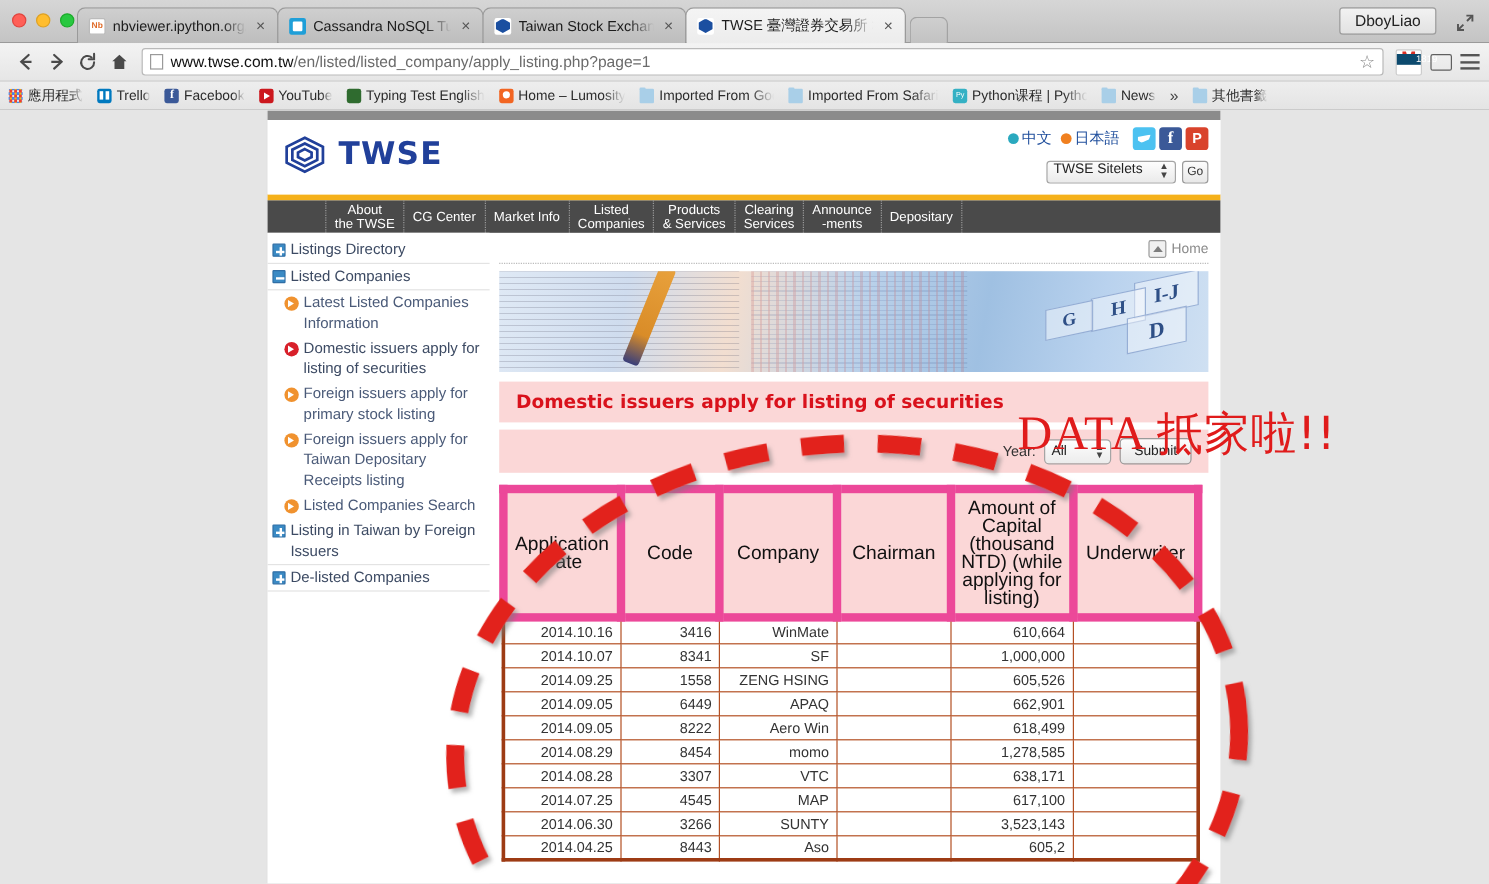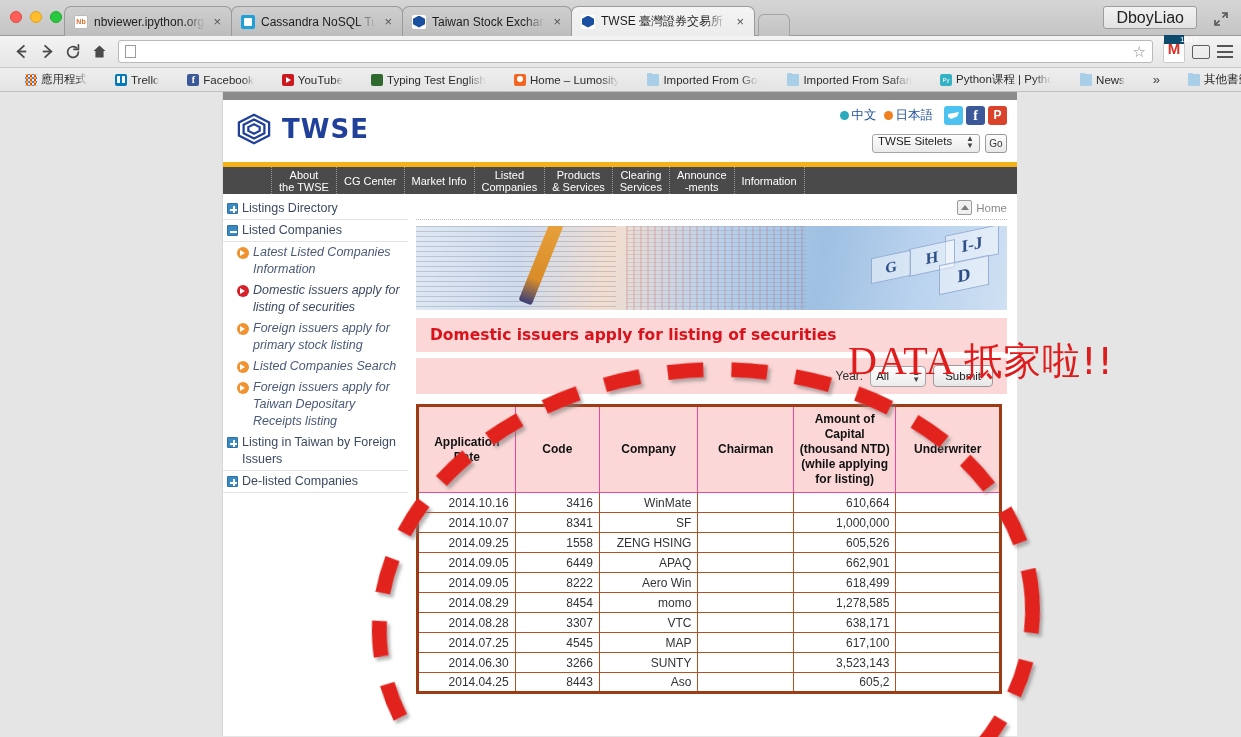--- a/index.html
+++ b/index.html
@@ -71,21 +71,21 @@
     width: 32px; height: 22px;
     background: linear-gradient(to bottom,#cfcfcf,#c2c2c2);
     border: 1px solid #a3a3a3; border-bottom: none;
     border-radius: 6px 6px 0 0;
     margin-left: 4px; align-self: flex-end;
   }
   .profile {
     position: absolute; right: 44px; top: 6px;
     height: 23px; padding: 0 12px;
     display: flex; align-items: center;
-    font-size: 16px; color: #222;
+    font-size: 13px; color: #222;
     background: linear-gradient(to bottom,#f2f2f2,#e2e2e2);
     border: 1px solid #9d9d9d; border-radius: 3px;
   }
   .maximize { position: absolute; right: 12px; top: 11px; width: 16px; height: 16px; }
 
   
   .toolbar {
     position: relative; height: 32px;
     background: linear-gradient(to bottom,#f3f3f3,#e6e6e6);
     border-bottom: 1px solid #c7c7c7;
@@ -102,33 +102,33 @@
   .urltext { color: #2a2a2a; white-space: nowrap; overflow: hidden; }
   .urltext .dim { color: #6b6b6b; }
   .urltext .host { color: #111; }
   .star { margin-left: auto; color: #888; font-size: 15px; }
   .tb-right { display: flex; align-items: center; gap: 7px; padding-left: 4px; }
   .gmail-badge {
     width: 22px; height: 22px; background: #fff; border: 1px solid #ccc;
     position: relative; border-radius: 2px;
   }
   .gmail-badge .m { color:#d93025; font-size:15px; font-weight:bold; line-height:13px; text-align:center; display:block;}
-  .gmail-badge .cnt { position:absolute; left:0; bottom:18px; width:100%; background:#0c4a6e; color:#fff;
+  .gmail-badge .cnt { position:absolute; left:0; bottom:8px; width:100%; background:#0c4a6e; color:#fff;
                       font-size:8px; text-align:center; line-height:9px;padding-left:16px; }
   .cast-icon { width: 18px; height: 14px; border: 1.5px solid #5f5f5f; border-radius: 2px; position:relative;}
   .hamburger { width: 16px; height: 13px; display:flex; flex-direction:column; justify-content:space-between; }
   .hamburger i { display:block; height:2px; background:#555; }
 
   
   .bookmarks {
     height: 24px;
     background: linear-gradient(to bottom,#eeeeee,#e4e4e4);
     border-bottom: 1px solid #c0c0c0;
     display: flex; align-items: center;
-    padding: 0 20px; gap: 18px;
+    padding: 0 2px; gap: 2px;
     font-size: 11.5px; color: #2b2b2b;
     overflow: hidden;
   }
   .bm { display: flex; align-items: center; gap: 4px; padding: 2px 5px; white-space: nowrap; border-radius:2px; }
   .bm .bmlabel { max-width: 96px; overflow: hidden; text-overflow: clip; display:inline-block;
                  -webkit-mask-image: linear-gradient(to right,#000 80%,transparent 100%);
                          mask-image: linear-gradient(to right,#000 80%,transparent 100%); }
   .bmico { width: 12px; height: 12px; flex: 0 0 12px; border-radius: 2px; position: relative; }
   .ico-apps { background:
       radial-gradient(circle, #e84135 1.3px, transparent 1.4px) 0 0/4px 4px,
@@ -198,21 +198,21 @@
     padding: 0 7px;
     border-right: 1px dotted #9a9a9a;
   }
   .nav-item:first-child { border-left: 1px dotted #9a9a9a; }
 
   
   .body-cols { display:flex; height: 542px; }
   .sidebar { width: 185px; flex:0 0 185px; background:#fff; padding: 4px 0 0 0; }
   .side-item { display:flex; align-items:flex-start; gap:4px; padding: 2px 6px 2px 4px; font-size:12.5px; color:#3c4a63; line-height:17px;}
   .side-item.lvl1 { border-bottom:1px solid #e3e3e3; }
-  .side-item.lvl2 { padding-left: 14px; color:#4a5a78;font-style:italic; }
+  .side-item.lvl2 { padding-left: 14px; color:#4a5a78; }
   .side-item.current { color:#3c4a63; }
   .sq { width:11px;height:11px;flex:0 0 11px;margin-top:3px;border:1px solid #2f6ea5;background:#3a8ac4;position:relative;border-radius:1px;}
   .sq::before{content:"";position:absolute;left:2px;top:4.5px;width:7px;height:2px;background:#fff;}
   .sq.plus::after{content:"";position:absolute;left:4.5px;top:2px;width:2px;height:7px;background:#fff;}
   .arr { width:12px;height:12px;flex:0 0 12px;margin-top:3px;border-radius:50%;background:#f0922f;position:relative;}
   .arr::after{content:"";position:absolute;left:3px;top:3px;border-left:5px solid #fff;border-top:3px solid transparent;border-bottom:3px solid transparent;}
   .arr.red { background:#d8202a; }
 
   .content { flex:1; padding: 6px 10px 0 8px; position:relative; }
   .crumbs { display:flex; align-items:center; font-size:11.5px; color:#333; border-bottom:1px dotted #bbb; padding-bottom:4px; }
@@ -248,22 +248,22 @@
               border:1px solid #a5a5a5;border-radius:4px;display:flex;align-items:center;padding:0 5px;font-size:11.5px;color:#222;}
   .year-sel .arrows { margin-left:auto; font-size:8px; line-height:7px; color:#444; }
   .submit-btn { height:22px;padding:0 11px;border:1px solid #9a9a9a;border-radius:4px;
                 background:linear-gradient(to bottom,#fdfdfd,#e7e7e7); font-size:11.5px; color:#222;
                 display:flex;align-items:center;}
 
   
   .tbl-wrap { margin-top:10px; }
   table.listing { border-collapse: collapse; width: 586px; border:3px solid #9d3b14; font-size:12px; }
   table.listing th {
-    background:#fbd7d7; border:1px solid #ec4899; color:#111; font-weight:bold;
-    font-size:12px; line-height:15px; padding:5px 4px; vertical-align:middle;
+    background:#fbd7d7; border:7px solid #ec4899; color:#111; font-weight:normal;
+    font-size:16px; line-height:15px; padding:5px 4px; vertical-align:middle;
   }
   table.listing td { border:1px solid #b35024; color:#333; padding:2px 6px; height:20px; text-align:right; background:#fff; }
   table.listing td.amt { text-align:right; }
   col.c-date{width:98px;} col.c-code{width:85px;} col.c-comp{width:99px;}
   col.c-chair{width:96px;} col.c-amt{width:103px;} col.c-under{width:105px;}
 
   
   .annotation { position:absolute; left:0; top:0; width:1241px; height:737px; pointer-events:none; }
   .anno-text {
     position:absolute; left:848px; top:336px;
@@ -338,20 +338,21 @@
         </svg>
     </div>
     <div class="navbtn">
       <svg width="17" height="17" viewBox="0 0 20 20">
           <path d="M10 3L3 9.5h2.2V17h9.6V9.5H17z" fill="#4a4a4a"></path>
         </svg>
     </div>
 
     <div class="omnibox">
       <span class="pageicon"></span>
+      <span class="urltext"><span class="host">www.twse.com.tw</span><span class="dim">/en/listed/listed_company/apply_listing.php?page=1</span></span>
       <span class="star">☆</span>
     </div>
 
     <div class="tb-right">
       <div class="gmail-badge">
         <span class="m">M</span>
         <span class="cnt">1819</span>
       </div>
       <div class="cast-icon"></div>
       <div class="hamburger">
@@ -463,21 +464,21 @@
         <div class="nav-item">CG Center</div>
         <div class="nav-item">Market Info</div>
         <div class="nav-item" style="white-space:pre-line;">Listed
 Companies</div>
         <div class="nav-item" style="white-space:pre-line;">Products
 &amp; Services</div>
         <div class="nav-item" style="white-space:pre-line;">Clearing
 Services</div>
         <div class="nav-item" style="white-space:pre-line;">Announce
 -ments</div>
-        <div class="nav-item">Information</div>
+        <div class="nav-item">Depositary</div>
       </div>
 
       <div class="body-cols">
 
         <div class="sidebar">
           <div class="side-item lvl1">
             <span class="sq plus"></span>
             <span>Listings Directory</span>
           </div>
           <div class="side-item lvl1">
@@ -491,25 +492,25 @@
           <div class="side-item lvl2 current">
             <span class="arr red"></span>
             <span>Domestic issuers apply for listing of securities</span>
           </div>
           <div class="side-item lvl2">
             <span class="arr"></span>
             <span>Foreign issuers apply for primary stock listing</span>
           </div>
           <div class="side-item lvl2">
             <span class="arr"></span>
-            <span>Listed Companies Search</span>
+            <span>Foreign issuers apply for Taiwan Depositary Receipts listing</span>
           </div>
           <div class="side-item lvl2">
             <span class="arr"></span>
-            <span>Foreign issuers apply for Taiwan Depositary Receipts listing</span>
+            <span>Listed Companies Search</span>
           </div>
           <div class="side-item lvl1">
             <span class="sq plus"></span>
             <span>Listing in Taiwan by Foreign Issuers</span>
           </div>
           <div class="side-item lvl1">
             <span class="sq plus"></span>
             <span>De-listed Companies</span>
           </div>
         </div>

